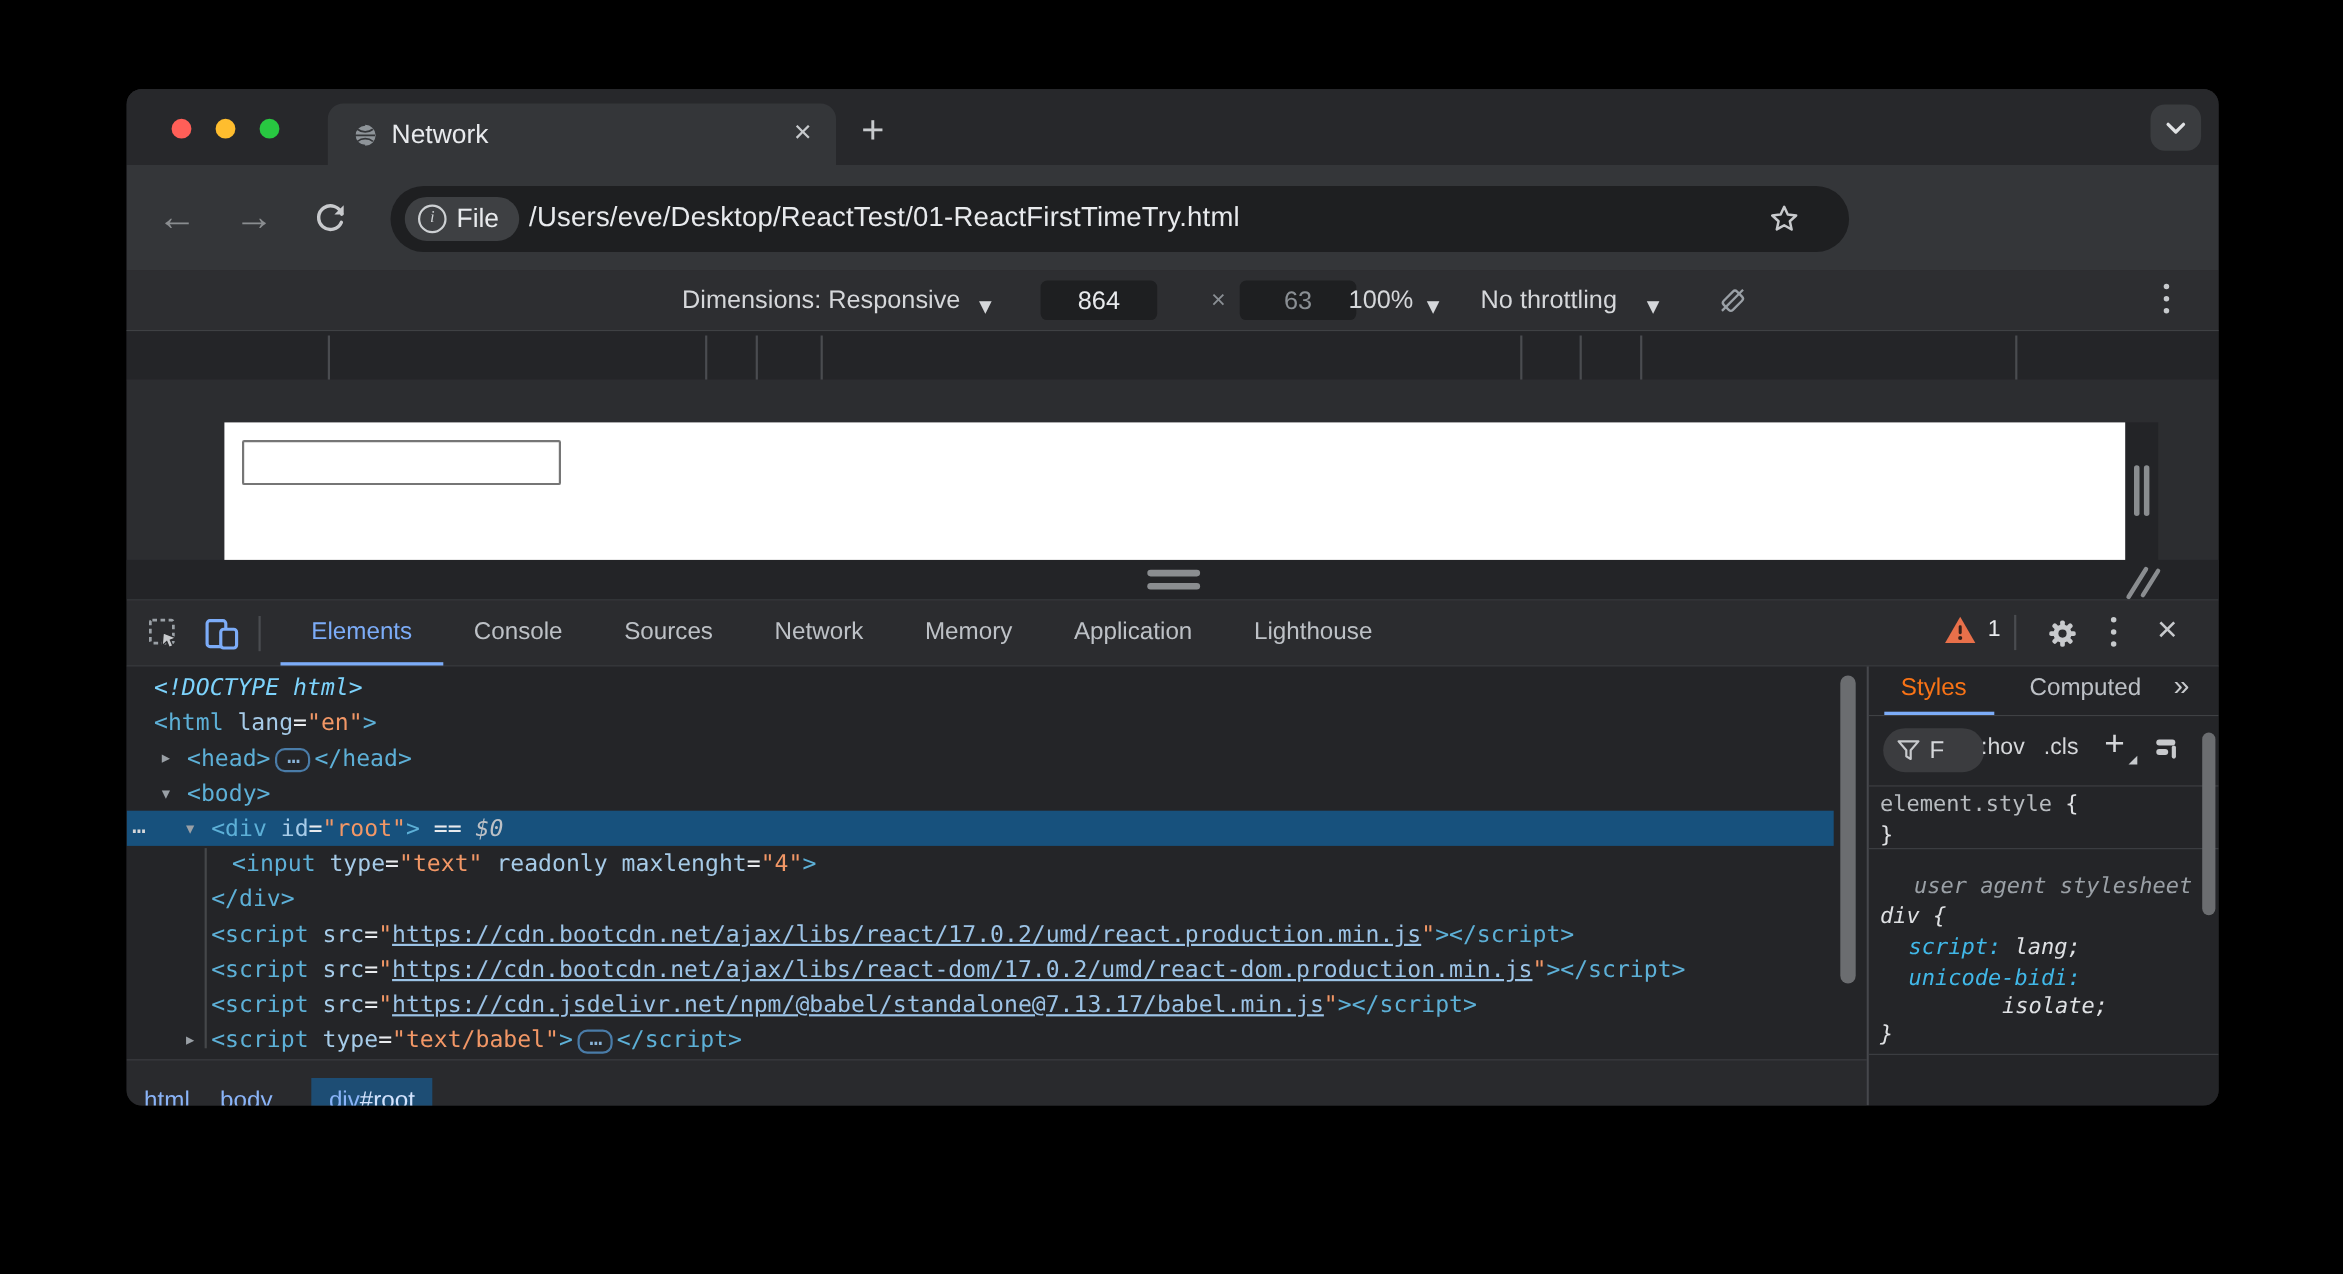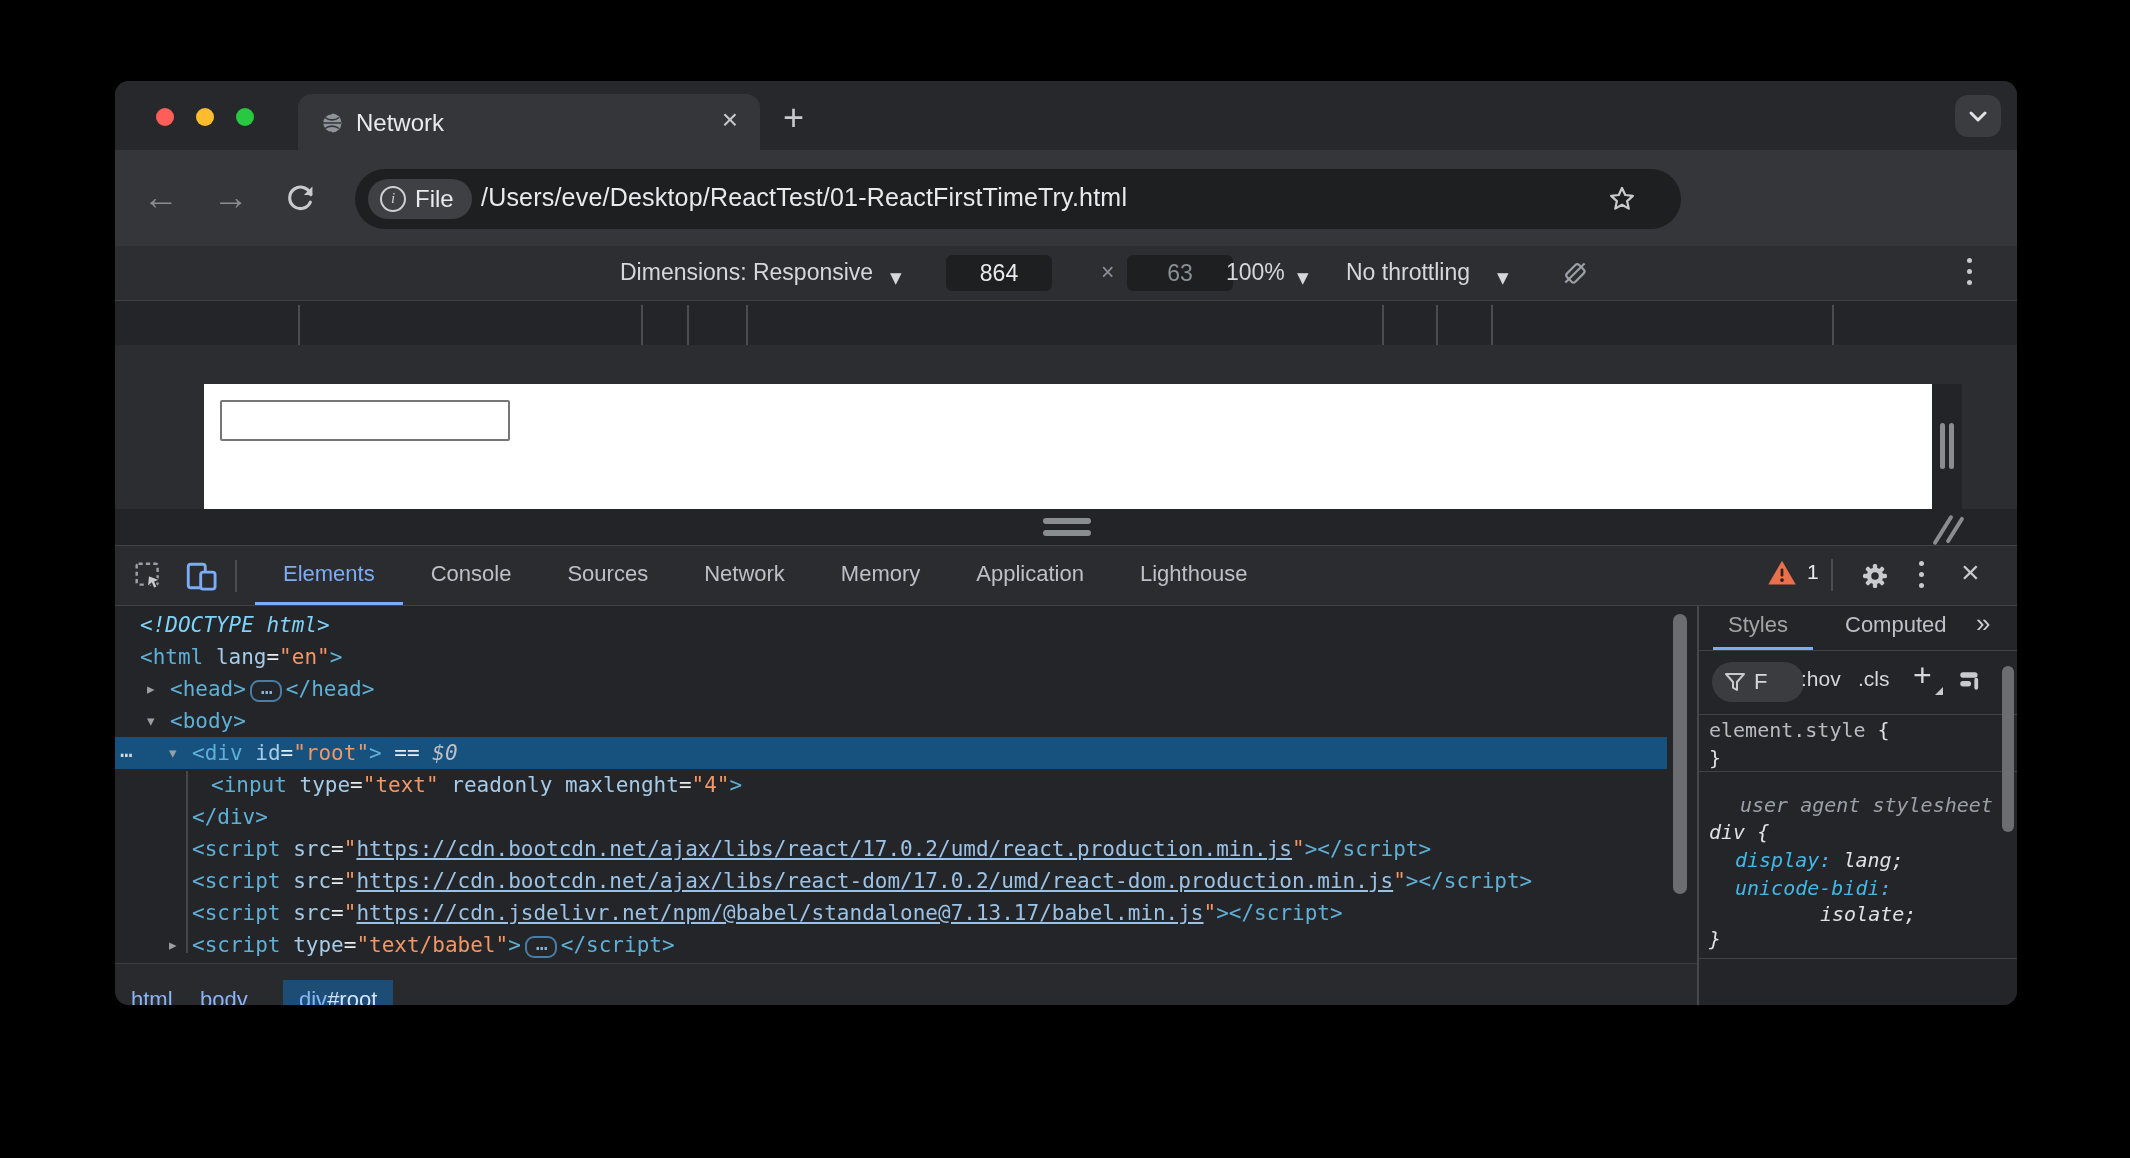--- a/index.html
+++ b/index.html
@@ -282,21 +282,21 @@
 
   <div class="crumbbar">
     <span class="crumb" style="left:16px;">html</span>
     <span class="crumb" style="left:85px;">body</span>
     <span class="crumb sel" style="left:168px;"><span>div</span><span class="cid">#root</span></span>
   </div>
 
   <div class="styles-divider"></div>
   <div class="styles-pane">
     <div class="sp-tabs">
-      <span class="sp-tab" style="left:29px;color:#a3a3a3;">Styles</span>
+      <span class="sp-tab" style="left:29px;color:#f97316;">Styles</span>
       <span class="sp-tab" style="left:146px;">Computed</span>
       <span class="sp-tab" style="left:277px;top:2px;font-size:26px;color:#c8cacd;letter-spacing:-4px;">»</span>
       <div class="sp-underline"></div>
     </div>
     <div class="sp-toolbar">
       <div class="filter-pill">
         <svg width="22" height="22" viewBox="0 0 22 22">
           <path d="M2 3h18l-7 8v8l-4-2.4V11z" fill="none" stroke="#c8cacd" stroke-width="2" stroke-linejoin="round"></path>
         </svg>
         <span>F</span>
@@ -311,21 +311,21 @@
         <rect x="16" y="9" width="3.5" height="11" rx="1.75" fill="#c8cacd"></rect>
       </svg>
     </div>
 
     <span class="sp-code" style="left:10px;top:112px;"><span class="sp-sel">element.style</span><span class="sp-brace"> </span><span class="sp-brace">{</span></span>
     <span class="sp-code sp-brace" style="left:10px;top:140px;">}</span>
     <div class="sp-rule-div" style="top:165px;"></div>
 
     <span class="sp-code sp-ua" style="left:41px;top:187px;">user agent stylesheet</span>
     <span class="sp-code" style="left:10px;top:214px;"><span class="sp-it">div</span><span class="sp-it"> </span><span class="sp-it">{</span></span>
-    <span class="sp-code" style="left:36px;top:242px;"><span class="sp-prop">display:</span><span class="sp-it"> </span><span class="sp-it">lang;</span></span>
+    <span class="sp-code" style="left:36px;top:242px;"><span class="sp-prop">script:</span><span class="sp-it"> </span><span class="sp-it">lang;</span></span>
     <span class="sp-code sp-prop" style="left:36px;top:270px;">unicode-bidi:</span>
     <span class="sp-code sp-it" style="left:121px;top:296px;">isolate;</span>
     <span class="sp-code sp-it" style="left:10px;top:321px;">}</span>
     <div class="sp-rule-div" style="top:352px;"></div>
 
     <div class="sp-scroll" style="top:60px;height:166px;"></div>
   </div>
 
 </div>
 

